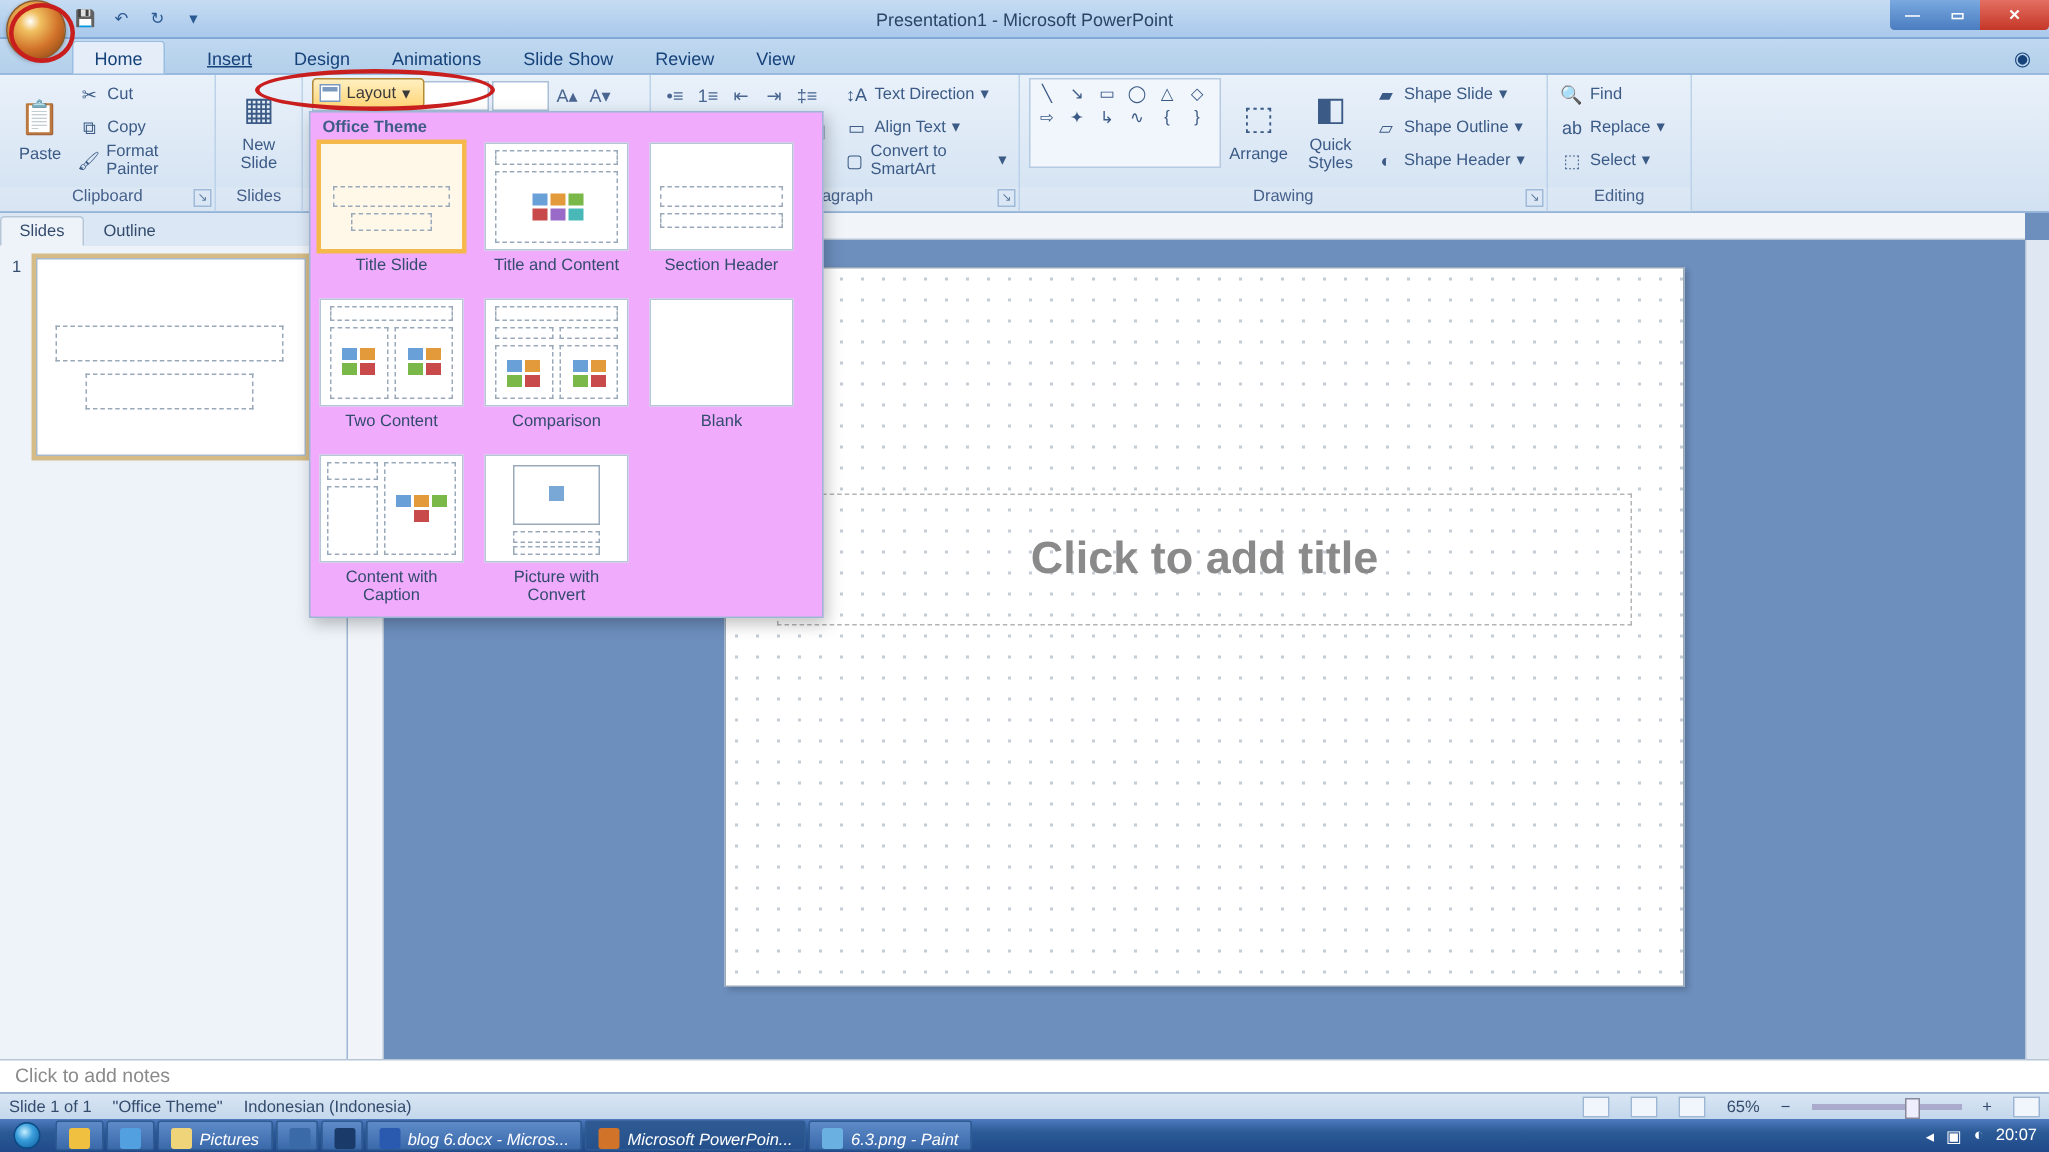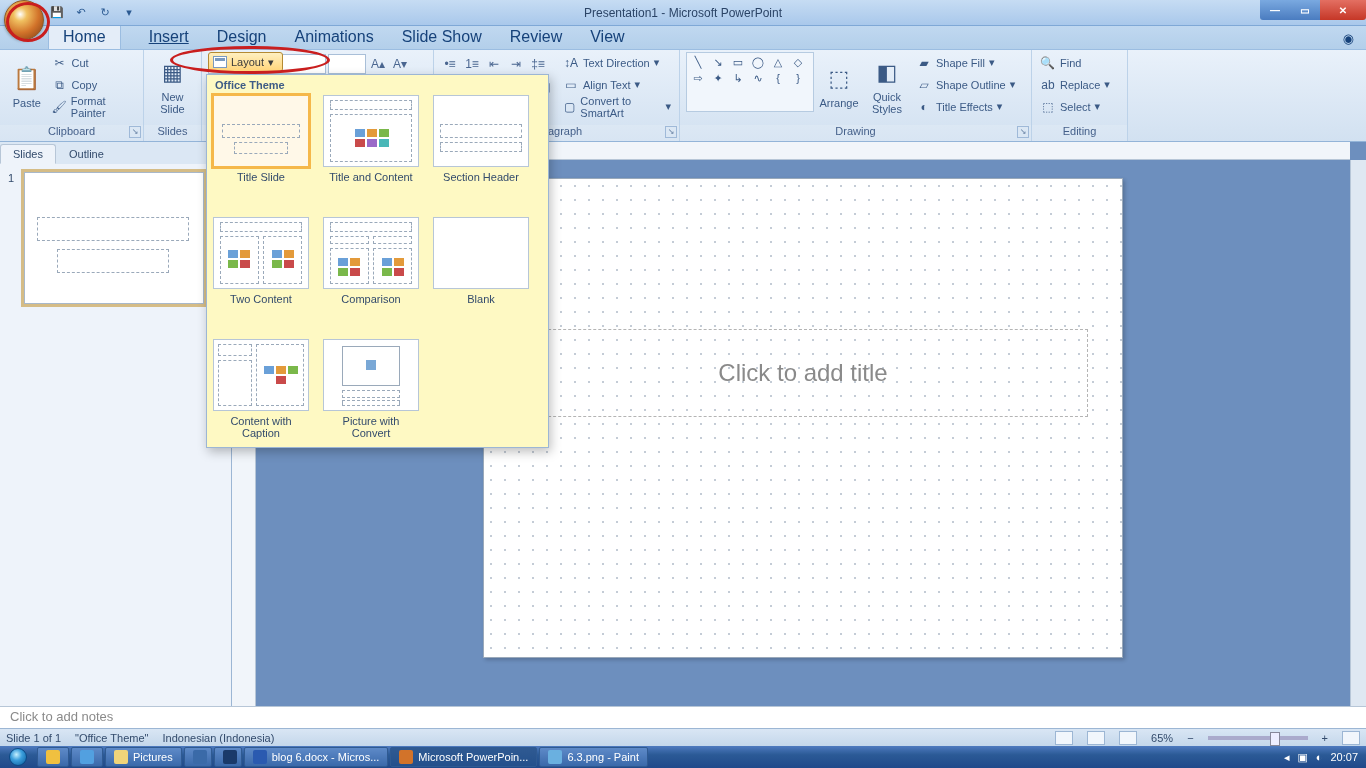--- a/index.html
+++ b/index.html
@@ -10,21 +10,21 @@
 .qat-btn{width:18px;height:18px;display:flex;align-items:center;justify-content:center;color:#2b5a92;}
 #titlebar-title{position:absolute;left:0;right:0;text-align:center;font-size:12px;color:#2b4466;pointer-events:none;}
 #winbtns{position:absolute;right:0;top:0;display:flex;height:20px;}
 .winbtn{width:30px;height:20px;display:flex;align-items:center;justify-content:center;color:#fff;font-weight:bold;font-size:10px;}
 #win-min{background:linear-gradient(#7aa9e0,#4a7cc0);border-radius:0 0 0 3px;}
 #win-max{background:linear-gradient(#7aa9e0,#4a7cc0);}
 #win-close{width:46px;background:linear-gradient(#e36f62,#c53727);border-radius:0 0 3px 0;}
 #officebtn{position:absolute;left:4px;top:0;width:40px;height:40px;border-radius:50%;background:radial-gradient(circle at 40% 35%,#fff 0%,#f0c060 20%,#d2732a 55%,#7a3a12 100%);border:1px solid #8a5a28;z-index:20;box-shadow:0 1px 3px rgba(0,0,0,.3);}
 
 #ribbon-tabs{height:24px;background:linear-gradient(#c0d8f0,#b3cfea);padding-left:48px;display:flex;align-items:flex-end;border-bottom:1px solid #9bbde1;}
-.rtab{padding:4px 14px 3px 14px;color:#16427a;font-size:16px;cursor:default;}
+.rtab{padding:4px 14px 3px 14px;color:#16427a;font-size:12px;cursor:default;}
 .rtab.active{background:#e4edf8;border:1px solid #9bbde1;border-bottom:none;border-radius:3px 3px 0 0;}
 #ribbon-help{margin-left:auto;padding:3px 12px;color:#16427a;font-size:13px;}
 
 #ribbon{height:92px;background:linear-gradient(#e9f1fa,#d2e1f1);display:flex;border-bottom:1px solid #93b4d8;}
 .rgroup{border-right:1px solid #bcd2e9;display:flex;flex-direction:column;height:100%;}
 .rgroup-body{flex:1;display:flex;align-items:flex-start;padding:2px 6px;}
 .rgroup-label{height:16px;text-align:center;font-size:11px;color:#45608a;background:rgba(255,255,255,.15);position:relative;}
 .rgroup-label .dlaunch{position:absolute;right:2px;top:1px;width:12px;height:12px;border:1px solid #9fb9d8;font-size:8px;line-height:10px;color:#627da0;}
 .bigbtn{display:flex;flex-direction:column;align-items:center;justify-content:center;width:46px;height:68px;color:#3b5a85;font-size:11px;gap:2px;}
 .bigbtn .ico{width:32px;height:32px;display:flex;align-items:center;justify-content:center;font-size:22px;}
@@ -36,23 +36,23 @@
 .icorow{display:flex;gap:2px;}
 .ic{width:20px;height:20px;border:1px solid transparent;display:flex;align-items:center;justify-content:center;font-size:12px;color:#4a6690;}
 .sep{width:1px;height:20px;background:#bcd2e9;margin:0 2px;}
 
 #shapes-gal{width:128px;height:60px;border:1px solid #b6cbe1;background:#f1f6fc;display:flex;flex-wrap:wrap;align-content:flex-start;padding:2px;gap:2px;}
 #shapes-gal .s{width:18px;height:14px;display:flex;align-items:center;justify-content:center;font-size:11px;color:#3b5a85;}
 
 #layout-btn{position:absolute;left:208px;top:52px;height:20px;padding:0 8px 0 4px;border:1px solid #b48a33;background:linear-gradient(#fff0c0,#ffd57a);display:flex;align-items:center;gap:4px;font-size:11px;color:#3a3a3a;z-index:31;border-radius:3px;}
 #layout-btn .ico{width:14px;height:12px;border:1px solid #7a9ac0;background:#fff;position:relative;}
 #layout-btn .ico::before{content:"";position:absolute;left:1px;right:1px;top:1px;height:3px;background:#7a9ac0;}
-#layout-pop{position:absolute;left:206px;top:74px;width:343px;background:#fef9c3;border:1px solid #9cb6d4;box-shadow:2px 4px 10px rgba(0,0,0,.25);z-index:30;padding-bottom:6px;}
+#layout-pop{position:absolute;left:206px;top:74px;width:343px;background:#f0abfc;border:1px solid #9cb6d4;box-shadow:2px 4px 10px rgba(0,0,0,.25);z-index:30;padding-bottom:6px;}
 #layout-pop-header{padding:4px 8px;font-size:11px;font-weight:bold;color:#3e5c86;}
-#layout-grid{display:flex;flex-wrap:wrap;padding:0 6px;gap:20px 14px;}
+#layout-grid{display:flex;flex-wrap:wrap;padding:0 6px;gap:2px 14px;}
 .lay-item{width:96px;display:flex;flex-direction:column;align-items:center;gap:4px;}
 .lay-thumb{width:96px;height:72px;border:1px solid #b7c6d7;background:#fff;position:relative;}
 .lay-item.sel .lay-thumb{outline:3px solid #f5b84a;outline-offset:-1px;background:#fff8e8;}
 .lay-item .cap{font-size:11px;color:#334b6c;text-align:center;min-height:26px;}
 .ph{position:absolute;border:1px dashed #9aa9ba;}
 .ph.solid{border-style:solid;}
 
 .tinies{position:absolute;display:flex;flex-wrap:wrap;gap:2px;align-content:center;justify-content:center;}
 .tiny{width:10px;height:8px;}
 
@@ -68,37 +68,37 @@
 .thumb-wrap{display:flex;gap:6px;}
 .thumb-num{font-size:11px;color:#334b6c;width:10px;}
 .thumb{width:180px;height:132px;background:#fff;border:1px solid #a8b8ca;box-shadow:0 0 0 3px #d5bc86;position:relative;}
 
 #editor{flex:1;position:relative;background:#6d8fbe;overflow:hidden;}
 #hruler{position:absolute;left:24px;right:16px;top:0;height:18px;background:#f1f5fa;border-bottom:1px solid #b7c6d7;font-size:8px;color:#667;}
 #vruler{position:absolute;left:0;top:18px;bottom:0;width:24px;background:#f1f5fa;border-right:1px solid #b7c6d7;}
 #canvas-area{position:absolute;left:24px;top:18px;right:16px;bottom:0;overflow:hidden;display:flex;align-items:flex-start;justify-content:center;padding-top:18px;}
 #slide{width:640px;height:480px;background:#fff;border:1px solid #9aa9ba;position:relative;box-shadow:2px 2px 4px rgba(0,0,0,.2);}
 .placeholder{position:absolute;border:1px dashed #b4b4b4;display:flex;align-items:center;justify-content:center;color:#8a8a8a;}
-#ph-title{left:34px;top:150px;width:570px;height:88px;font-size:24px;}
+#ph-title{left:34px;top:150px;width:570px;height:88px;font-size:30px;font-weight:bold;}
 #ph-sub{left:96px;top:254px;width:444px;height:104px;font-size:19px;}
 #dotgrid{position:absolute;inset:0;background-image:radial-gradient(circle,#c4ccd6 1px,transparent 1px);background-size:14px 14px;pointer-events:none;}
 #vscroll{position:absolute;right:0;top:18px;bottom:0;width:16px;background:#dfe8f2;border-left:1px solid #b7c6d7;}
 
 #notes{position:absolute;left:0;right:0;bottom:40px;height:22px;background:#fff;border-top:1px solid #b7c6d7;padding:2px 10px;color:#8a8a8a;font-size:13px;}
 
 #status{position:absolute;left:0;right:0;bottom:22px;height:18px;background:linear-gradient(#d9e6f4,#c4d7eb);display:flex;align-items:center;font-size:11px;color:#334b6c;padding:0 6px;gap:14px;border-top:1px solid #9cb6d4;}
 #status .spacer{flex:1;}
 .viewbtn{width:18px;height:14px;border:1px solid #9cb6d4;background:#f1f6fc;}
 #zoom-slider{width:100px;height:4px;background:#aac;position:relative;}
 #zoom-slider::after{content:"";position:absolute;left:62%;top:-4px;width:8px;height:12px;background:#eef;border:1px solid #889;}
 
 #taskbar{position:absolute;left:0;right:0;bottom:0;height:22px;background:linear-gradient(#4e7abf,#2b5a96 40%,#20498a);display:flex;align-items:center;color:#fff;font-size:11px;}
 #startbtn{width:36px;height:22px;display:flex;align-items:center;justify-content:center;}
 #startorb{width:18px;height:18px;border-radius:50%;background:radial-gradient(circle at 40% 35%,#c5f0ff 0%,#3a9edc 40%,#0a5a9a 100%);border:1px solid #0a4a86;}
-.tb-item{height:20px;margin:0 1px;padding:0 8px;display:flex;align-items:center;gap:5px;background:linear-gradient(#5e8ac8,#3a69aa);border:1px solid #2f5a92;border-radius:2px;max-width:160px;overflow:hidden;white-space:nowrap;}
+.tb-item{height:20px;margin:0 1px;padding:0 8px;display:flex;align-items:flex-end;gap:5px;background:linear-gradient(#5e8ac8,#3a69aa);border:1px solid #2f5a92;border-radius:2px;max-width:160px;overflow:hidden;white-space:nowrap;font-style:italic;}
 .tb-item.active{background:linear-gradient(#2f5a92,#24508c);}
 .tb-ico{width:14px;height:14px;background:#fff;border-radius:2px;flex:none;}
 #tray{margin-left:auto;display:flex;align-items:center;gap:8px;padding:0 8px;}
 </style>
 </head>
 <body>
 
 <div id="titlebar">
   <div id="officebtn"></div>
   <span class="anno-ellipse" style="left:6px;top:2px;width:44px;height:40px;"></span>
@@ -247,23 +247,23 @@
       <div class="bigbtn" style="width:50px;">
           <div class="ico">⬚</div>
           <span>Arrange</span>
         </div>
       <div class="bigbtn" style="width:46px;">
           <div class="ico">◧</div>
           <span style="white-space:pre;text-align:center;">Quick
 Styles</span>
         </div>
       <div class="vstack" style="margin-left:4px;">
-        <div class="smallrow"><span class="ico">▰</span><span>Shape Fill</span> ▾</div>
+        <div class="smallrow"><span class="ico">▰</span><span>Shape Slide</span> ▾</div>
         <div class="smallrow"><span class="ico">▱</span><span>Shape Outline</span> ▾</div>
-        <div class="smallrow"><span class="ico">◐</span><span>Title Effects</span> ▾</div>
+        <div class="smallrow"><span class="ico">◐</span><span>Shape Header</span> ▾</div>
       </div>
     </div>
     <div class="rgroup-label"><span>Drawing</span><span class="dlaunch">↘</span></div>
   </div>
 
   <div class="rgroup" style="width:96px;">
     <div class="rgroup-body">
         <div class="vstack">
       <div class="smallrow">
             <span class="ico">🔍</span>

